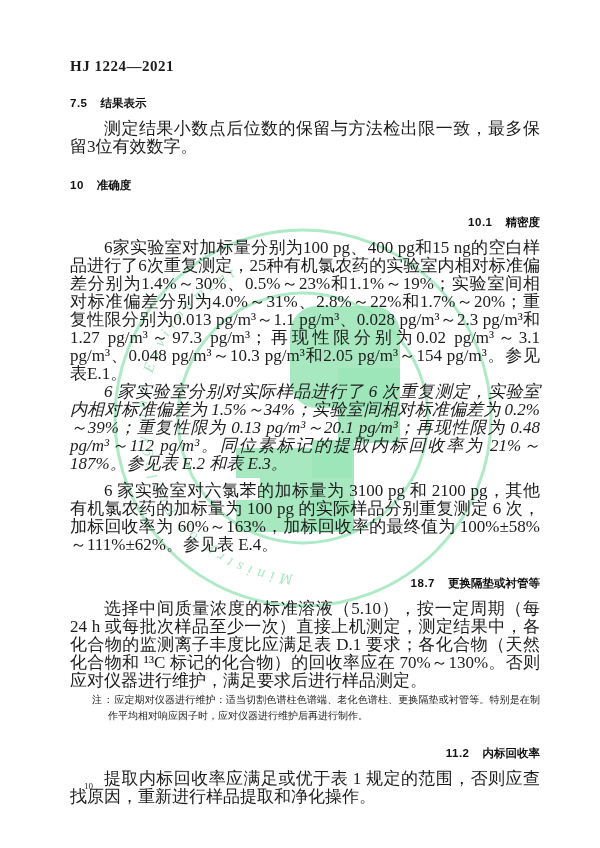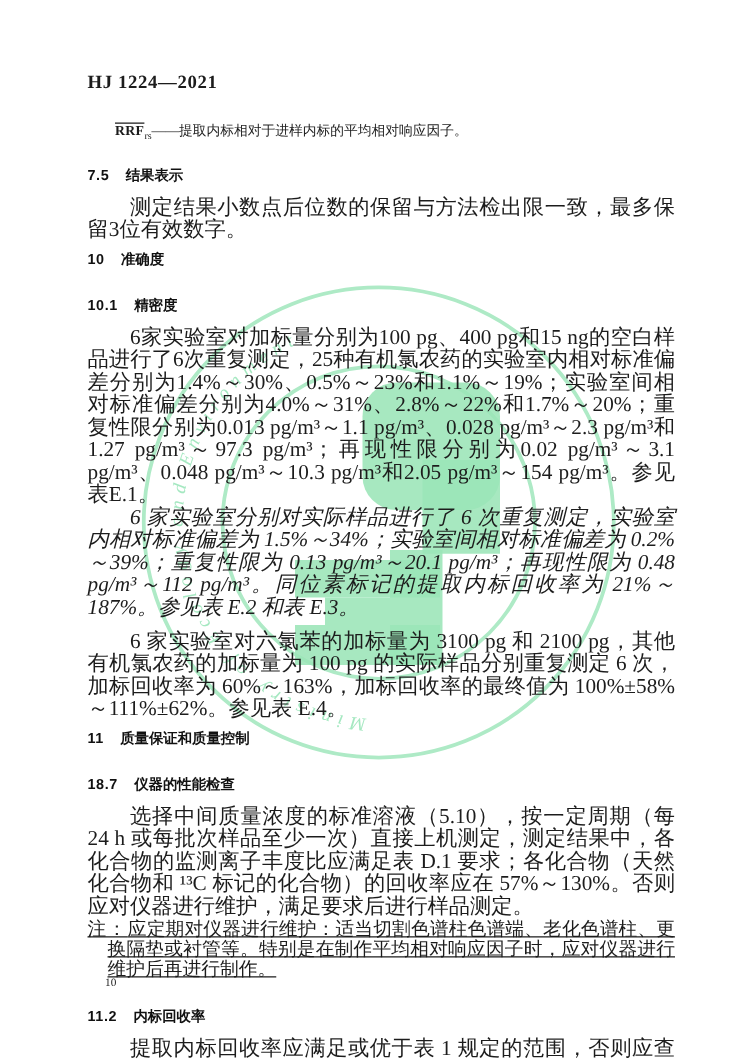--- a/index.html
+++ b/index.html
@@ -13,28 +13,28 @@
   
   .content { position:relative; z-index:1; padding:58px 60px 0 70px; }
   .doc-header { font-size:15px; font-weight:bold; letter-spacing:.5px; margin-bottom:21px; }
 
   .def { font-size:11px; line-height:18px; margin-left:22px; margin-bottom:9px; }
   .def .ol { font-weight:bold; text-decoration:overline; letter-spacing:.3px; }
   .def sub { font-size:8px; }
 
   h2, h3 { font-family:"Liberation Sans", sans-serif; font-size:11.5px; font-weight:bold; color:#111; }
   .hnum { margin-right:13px; letter-spacing:.5px; }
-  h2.lv1 { margin:7px 0 0 0; }
-  h3.lv2 { margin:22px 0 0 0; }
+  h2.lv1 { margin:22px 0 0 0; }
+  h3.lv2 { margin:22px 0 0 0;text-align:right; }
   h3.tight { margin:15px 0 0 0; }
 
   p.body { font-size:17px; line-height:18px; text-align:justify; text-indent:2em; margin-top:9px; }
   p.body.follow { margin-top:0;font-style:italic; }
 
-  .note { font-size:15px; line-height:16px; padding-left:16px; text-indent:-16px; margin-top:2px; text-align:justify;text-decoration:underline; }
+  .note { font-size:10px; line-height:16px; margin-left:22px; padding-left:16px; text-indent:-16px; margin-top:2px; text-align:justify; }
   .note .nlabel { letter-spacing:1px; }
 
   .page-num { position:absolute; left:84px; top:781px; font-size:9px; z-index:1; }
 </style>
 </head>
 <body>
 
 <div class="page">
 
   <svg class="wm" viewBox="0 0 406 404" aria-hidden="true">
@@ -53,37 +53,35 @@
       <rect x="160" y="260" width="52" height="22"></rect>
       <rect x="136" y="282" width="116" height="32"></rect>
       <rect x="212" y="222" width="42" height="92"></rect>
     </g>
   </svg>
 
   <div class="content">
 
     <div class="doc-header">HJ 1224—2021</div>
 
-    <p class="def"><span class="ol">RRF</span><sub>rs</sub><span>——提取内标相对于进样内标的平均相对响应因子。</span></p>
 
     <h3 class="tight"><span class="hnum">7.5</span><span>结果表示</span></h3>
     <p class="body">测定结果小数点后位数的保留与方法检出限一致，最多保留3位有效数字。</p>
 
     <h2 class="lv1"><span class="hnum">10</span><span>准确度</span></h2>
 
     <h3 class="lv2"><span class="hnum">10.1</span><span>精密度</span></h3>
     <p class="body">6家实验室对加标量分别为100 pg、400 pg和15 ng的空白样品进行了6次重复测定，25种有机氯农药的实验室内相对标准偏差分别为1.4%～30%、0.5%～23%和1.1%～19%；实验室间相对标准偏差分别为4.0%～31%、2.8%～22%和1.7%～20%；重复性限分别为0.013 pg/m³～1.1 pg/m³、0.028 pg/m³～2.3 pg/m³和1.27 pg/m³～97.3 pg/m³；再现性限分别为0.02 pg/m³～3.1 pg/m³、0.048 pg/m³～10.3 pg/m³和2.05 pg/m³～154 pg/m³。参见表E.1。</p>
     <p class="body follow">6 家实验室分别对实际样品进行了 6 次重复测定，实验室内相对标准偏差为 1.5%～34%；实验室间相对标准偏差为 0.2%～39%；重复性限为 0.13 pg/m³～20.1 pg/m³；再现性限为 0.48 pg/m³～112 pg/m³。同位素标记的提取内标回收率为 21%～187%。参见表 E.2 和表 E.3。</p>
 
     <p class="body">6 家实验室对六氯苯的加标量为 3100 pg 和 2100 pg，其他有机氯农药的加标量为 100 pg 的实际样品分别重复测定 6 次，加标回收率为 60%～163%，加标回收率的最终值为 100%±58%～111%±62%。参见表 E.4。</p>
 
-    <h2 class="lv1"><span class="hnum">11</span><span>质量保证和质量控制</span></h2>
 
-    <h3 class="lv2"><span class="hnum">18.7</span><span>仪器的性能检查</span></h3>
-    <p class="body">选择中间质量浓度的标准溶液（5.10），按一定周期（每 24 h 或每批次样品至少一次）直接上机测定，测定结果中，各化合物的监测离子丰度比应满足表 D.1 要求；各化合物（天然化合物和 ¹³C 标记的化合物）的回收率应在 57%～130%。否则应对仪器进行维护，满足要求后进行样品测定。</p>
+    <h3 class="lv2"><span class="hnum">18.7</span><span>更换隔垫或衬管等</span></h3>
+    <p class="body">选择中间质量浓度的标准溶液（5.10），按一定周期（每 24 h 或每批次样品至少一次）直接上机测定，测定结果中，各化合物的监测离子丰度比应满足表 D.1 要求；各化合物（天然化合物和 ¹³C 标记的化合物）的回收率应在 70%～130%。否则应对仪器进行维护，满足要求后进行样品测定。</p>
     <p class="note"><span class="nlabel">注：</span><span>应定期对仪器进行维护：适当切割色谱柱色谱端、老化色谱柱、更换隔垫或衬管等。特别是在制作平均相对响应因子时，应对仪器进行维护后再进行制作。</span></p>
 
     <h3 class="lv2"><span class="hnum">11.2</span><span>内标回收率</span></h3>
     <p class="body">提取内标回收率应满足或优于表 1 规定的范围，否则应查找原因，重新进行样品提取和净化操作。</p>
 
   </div>
 
   <div class="page-num">10</div>
 </div>
 

